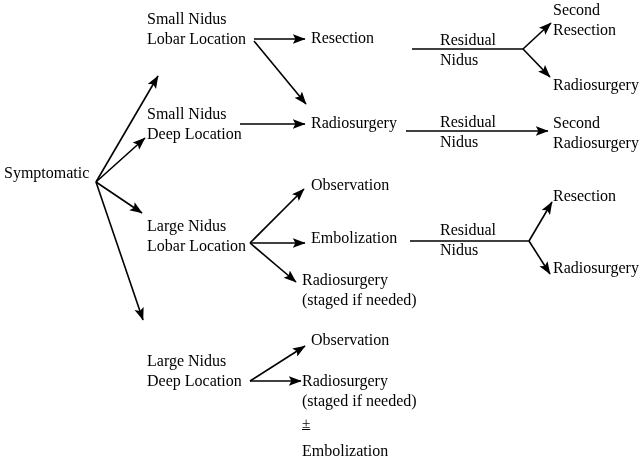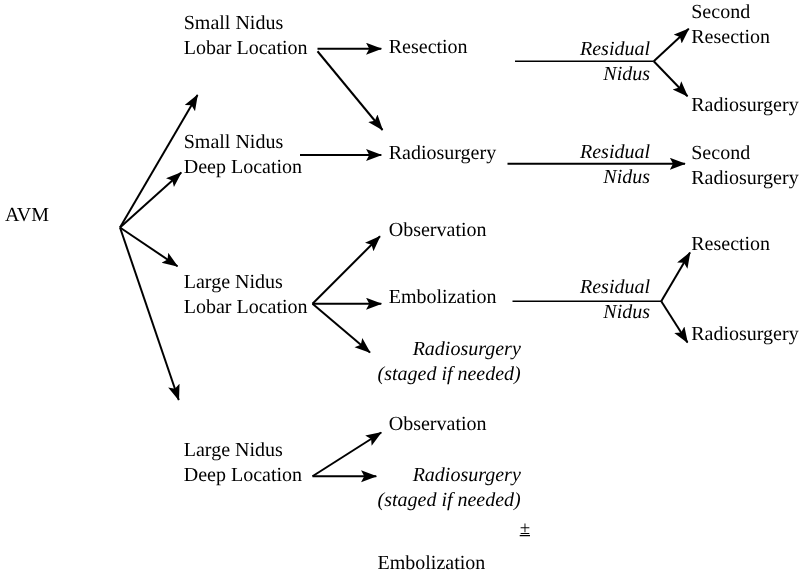--- a/index.html
+++ b/index.html
@@ -24,21 +24,21 @@
     height: 466px;
   }
   .node {
     position: absolute;
     font-size: 16px;
     line-height: 20px;
     white-space: nowrap;
     color: #000;
   }
   .node .line { display: block; }
-  .node.center-align { text-align: right; font-style: italic; }
+  .node.center-align { text-align: left; }
   .pm {
     text-decoration: underline;
     font-size: 15px;
   }
 </style>
 </head>
 <body>
 
 <div id="diagram-root">
 
@@ -71,21 +71,21 @@
 
     <line x1="410" y1="241" x2="529" y2="241" stroke="#000" stroke-width="1.3"></line>
     <line x1="529" y1="241" x2="552" y2="202" stroke="#000" stroke-width="1.6" marker-end="url(#ah)"></line>
     <line x1="529" y1="241" x2="550" y2="274" stroke="#000" stroke-width="1.6" marker-end="url(#ah)"></line>
 
     <line x1="250" y1="381" x2="305" y2="346" stroke="#000" stroke-width="1.6" marker-end="url(#ah)"></line>
     <line x1="250" y1="381" x2="301" y2="381" stroke="#000" stroke-width="1.6" marker-end="url(#ah)"></line>
   </svg>
 
   <div class="node" style="left:4px; top:163px;">
-    <span class="line">AVM</span>
+    <span class="line">Symptomatic</span>
   </div>
 
   <div class="node" style="left:147px; top:9px;">
     <span class="line">Small Nidus</span>
     <span class="line">Lobar Location</span>
   </div>
 
   <div class="node" style="left:147px; top:104px;">
     <span class="line">Small Nidus</span>
     <span class="line">Deep Location</span>

